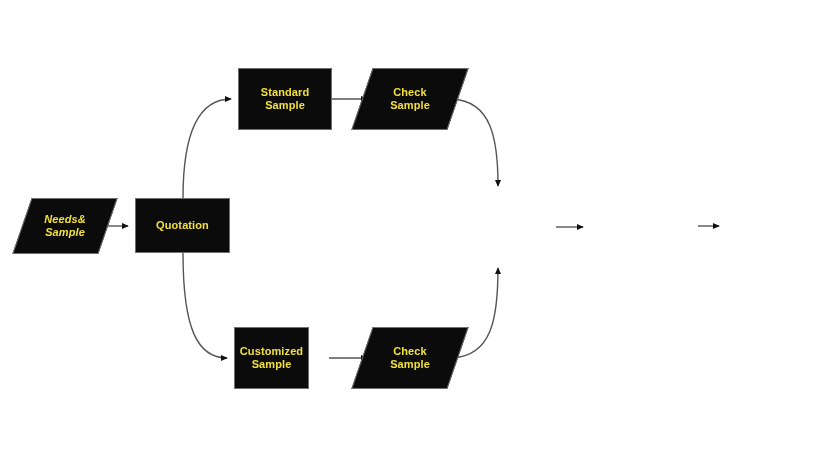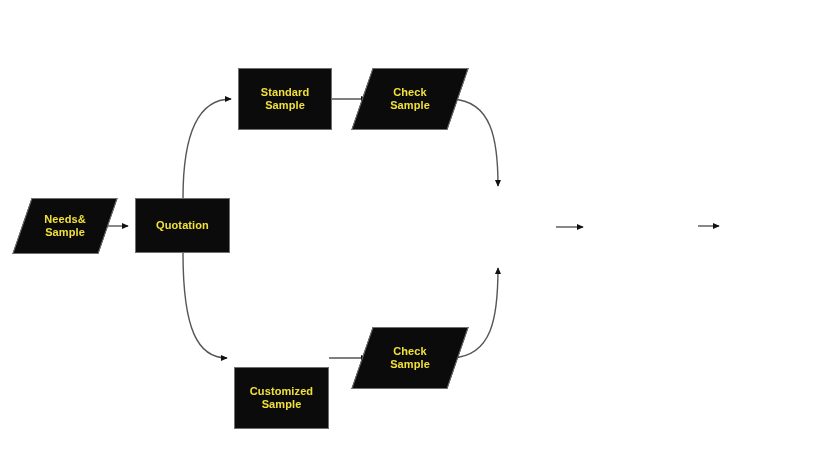--- a/index.html
+++ b/index.html
@@ -107,21 +107,21 @@
 
     <path d="M 329 358 L 367 358" fill="none" stroke="#555555" stroke-width="1.4" marker-end="url(#arrowhead)"></path>
 
     <path d="M 452 358 C 492 356 498 318 498 268" fill="none" stroke="#555555" stroke-width="1.4" marker-end="url(#arrowhead)"></path>
 
     <path d="M 556 227 L 583 227" fill="none" stroke="#555555" stroke-width="1.4" marker-end="url(#arrowhead)"></path>
 
     <path d="M 698 226 L 719 226" fill="none" stroke="#555555" stroke-width="1.4" marker-end="url(#arrowhead)"></path>
   </svg>
 
-  <div class="node para" style="left:22px; top:198px; width:86px; height:56px;">
+  <div class="node para" style="left:22px; top:198px; width:86px; height:56px;font-style:italic;">
     <span class="shape-bg"></span>
     <span class="node-label">Needs&amp;
 Sample</span>
   </div>
 
   <div class="node rect" style="left:135px; top:198px; width:95px; height:55px;">
     <span class="shape-bg"></span>
     <span class="node-label">Quotation</span>
   </div>
 
@@ -130,21 +130,21 @@
     <span class="node-label">Standard
 Sample</span>
   </div>
 
   <div class="node para" style="left:362px; top:68px; width:96px; height:62px;">
     <span class="shape-bg"></span>
     <span class="node-label">Check
 Sample</span>
   </div>
 
-  <div class="node rect" style="left:234px; top:327px; width:95px; height:62px;margin-top:40px;">
+  <div class="node rect" style="left:234px; top:327px; width:75px; height:62px;">
     <span class="shape-bg"></span>
     <span class="node-label">Customized
 Sample</span>
   </div>
 
   <div class="node para" style="left:362px; top:327px; width:96px; height:62px;">
     <span class="shape-bg"></span>
     <span class="node-label">Check
 Sample</span>
   </div>

